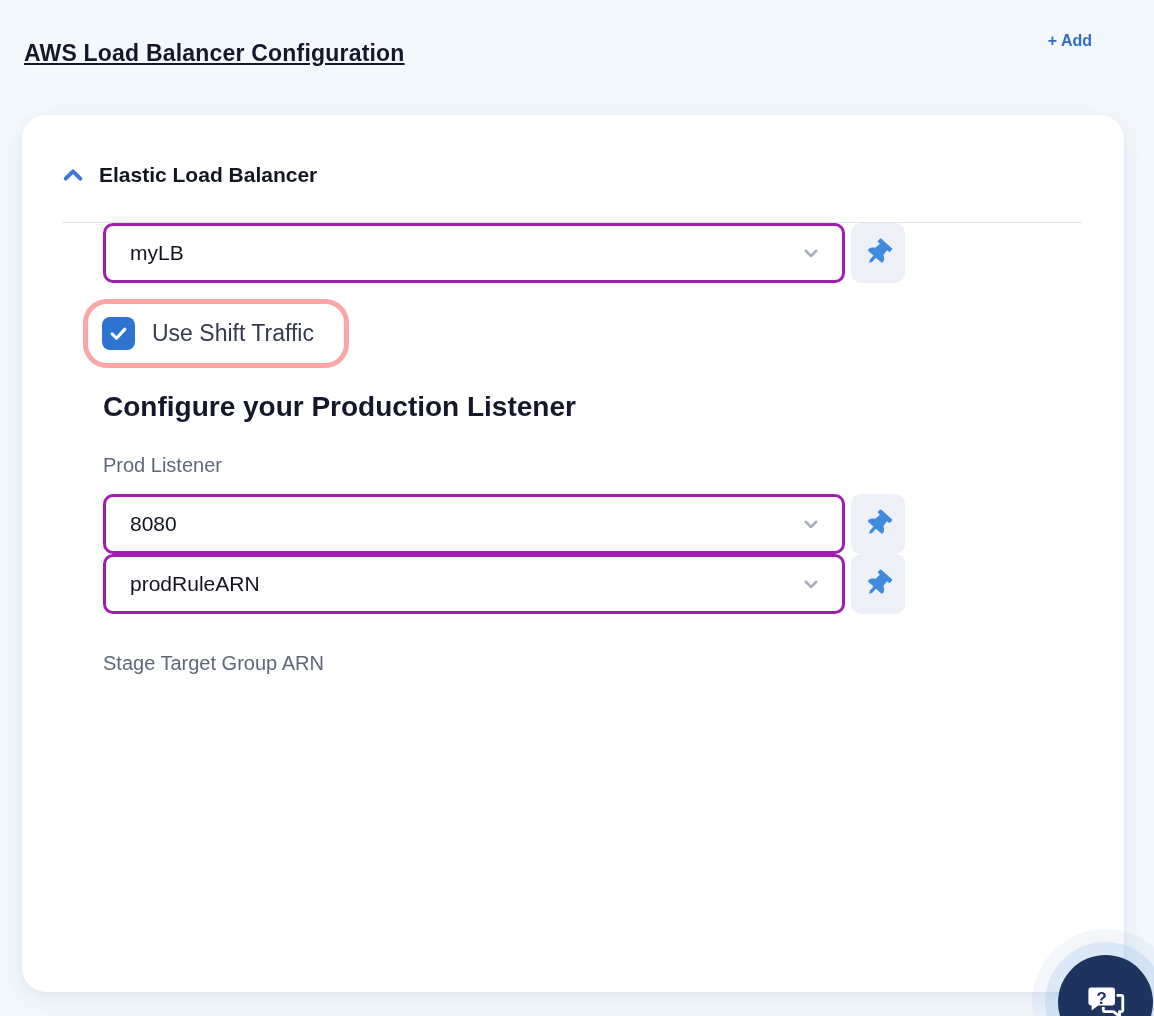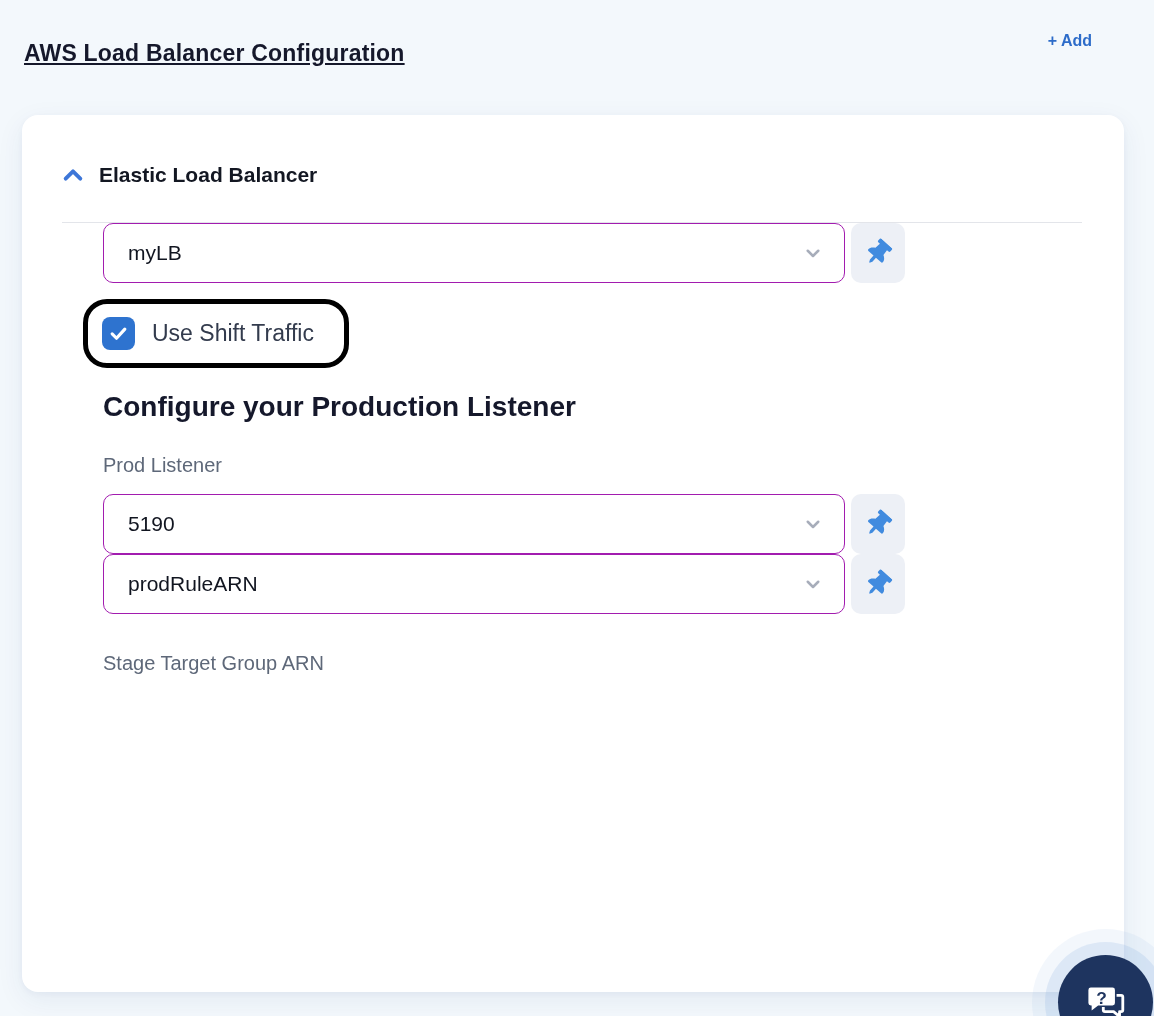--- a/index.html
+++ b/index.html
@@ -19,54 +19,54 @@
     font-size:23px; font-weight:bold; color:#15182b; letter-spacing:.2px;
     padding-top:8px;
     text-decoration:underline;
   }
   .add-btn {
     font-size:16px; font-weight:bold; color:#2d6cc9; cursor:pointer;
     background:none; border:none; font-family:inherit;text-align:center;
   }
   .card {
     position:absolute; left:22px; top:115px; width:1102px; height:877px;
-    background:#ffffff; border-radius:16px;
+    background:#ffffff; border-radius:24px;
     box-shadow:0 8px 28px rgba(25,60,120,0.07), 0 2px 6px rgba(25,60,120,0.04);
     padding:48px 42px 12px 40px;
   }
   .section-header {
     display:flex; align-items:center; gap:15px; cursor:pointer;
   }
   .chevron-up {
     width:22px; height:22px; display:inline-block; flex:0 0 auto;
   }
   .section-title { font-size:21px; font-weight:bold; color:#131722; }
   .divider { border:none; border-top:1px solid #e3e5ea; margin-top:35px; }
   .content { padding-left:41px; width:843px; }
   .field-label {
     font-size:20px; color:#5e6879; margin-top:38px; margin-bottom:17px;
   }
   .field-row { display:flex; align-items:stretch; width:802px; }
   .select-box {
     flex:1; height:60px; background:#ffffff;
-    border:1px solid #a21caf; border-radius:10px;
+    border:3px solid #a21caf; border-radius:10px;
     display:flex; align-items:center; justify-content:space-between;
     padding:0 22px 0 24px; cursor:pointer;
   }
   .select-value { font-size:21px; color:#111520; }
   .chevron-down { width:18px; height:18px; }
   .pin-btn {
     width:54px; height:60px; margin-left:6px; border:none; cursor:pointer;
     background:#edf0f6; border-radius:10px;
     display:flex; align-items:center; justify-content:center;
   }
   .pin-btn svg { width:26px; height:26px; transform:rotate(42deg); }
   .annotation-ring {
     display:inline-flex; margin-left:-20px; margin-top:16px;
-    border:5px solid #000000; border-radius:24px;
+    border:5px solid #fca5a5; border-radius:24px;
     padding:13px 30px 13px 14px; background:transparent;
   }
   .checkbox-row { display:flex; align-items:center; gap:17px; cursor:pointer; }
   .checkbox {
     width:33px; height:33px; border-radius:8px; background:#2e73cf;
     display:flex; align-items:center; justify-content:center; flex:0 0 auto;
   }
   .checkbox svg { width:19px; height:19px; }
   .checkbox-label { font-size:23px; color:#333b4d; }
   .subheading {
@@ -132,21 +132,21 @@
         <span class="checkbox-label">Use Shift Traffic</span>
       </div>
     </div>
 
     <div class="subheading">Configure your Production Listener</div>
 
     
     <div class="field-label">Prod Listener</div>
     <div class="field-row">
       <div class="select-box">
-        <span class="select-value">5190</span>
+        <span class="select-value">8080</span>
         <span class="chevron-down">
           <svg viewBox="0 0 24 24" fill="none" stroke="#a7adba" stroke-width="3.4" stroke-linecap="round" stroke-linejoin="round">
               <polyline points="5,9 12,16 19,9"></polyline>
             </svg>
         </span>
       </div>
       <button class="pin-btn">
         <svg viewBox="0 0 384 512">
             <path fill="#418bdf" d="M298 214L286 96h42c13 0 24-11 24-24V24c0-13-11-24-24-24H56C43 0 32 11 32 24v48c0 13 11 24 24 24h42L86 214C37 237 0 277 0 328c0 13 11 24 24 24h136v104c0 1 0 2 1 4l24 48c3 6 11 6 14 0l24-48c1-2 1-3 1-4V352h136c13 0 24-11 24-24 0-51-38-91-86-114z"></path>
           </svg>

